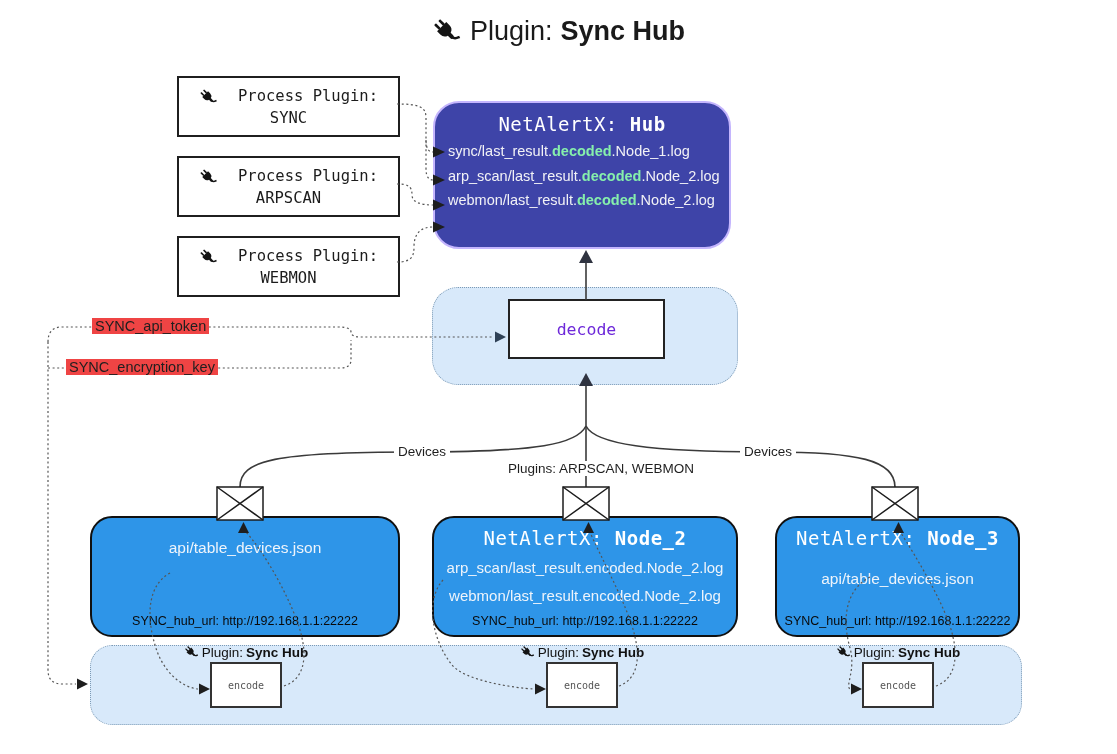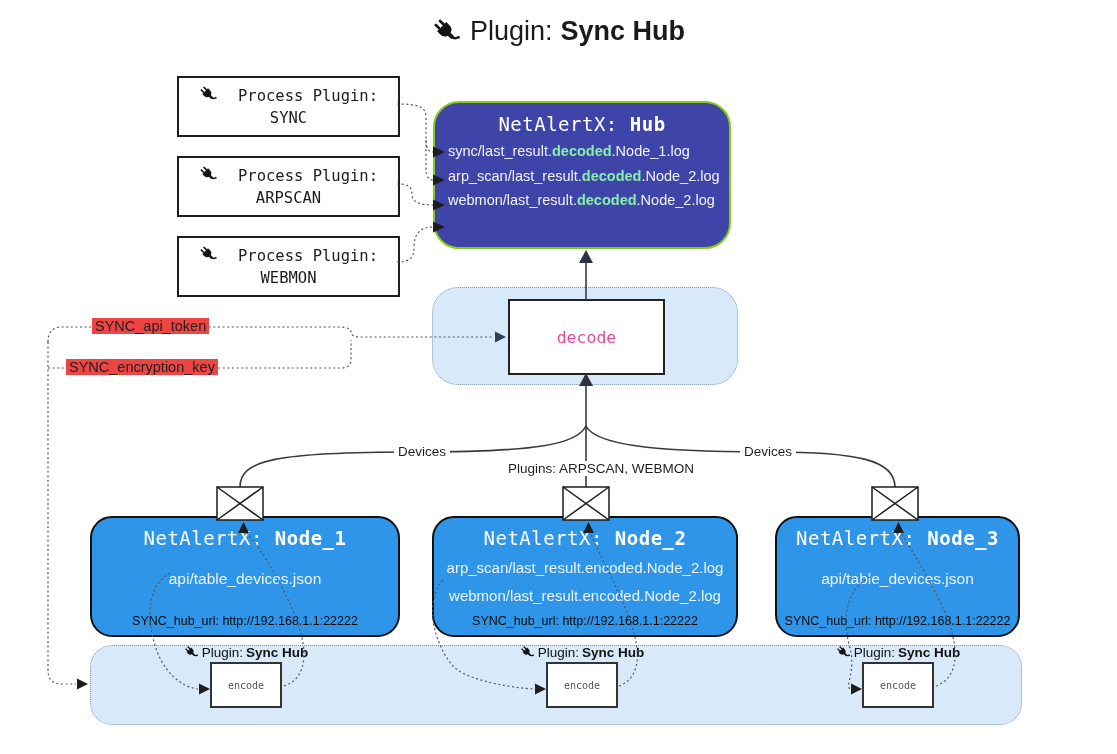--- a/index.html
+++ b/index.html
@@ -12,36 +12,36 @@
 
   
   .title{left:0;top:16px;width:1117px;display:flex;justify-content:center;align-items:center;gap:8px;
          font-size:27px;color:#1a1a1a;z-index:3;}
   .title b{font-weight:700;}
 
   
   .pbox{left:177px;width:219px;height:57px;background:#fff;border:2px solid #1f1f1f;
         display:flex;flex-direction:column;align-items:center;justify-content:center;
         font-family:"DejaVu Sans Mono",monospace;font-size:15.5px;color:#1c1c1c;line-height:22px;z-index:1;}
-  .pbox .l1{display:flex;align-items:flex-start;gap:20px;}
+  .pbox .l1{display:flex;align-items:flex-end;gap:20px;}
 
   
   .hub-url{left:433px;top:76px;width:298px;text-align:center;font-size:11px;color:#2b2b2b;z-index:1;}
-  .hub{left:433px;top:101px;width:298px;height:148px;background:#3E44A8;border:2px solid #84cc16;
+  .hub{left:433px;top:101px;width:298px;height:148px;background:#3E44A8;border:2px solid #c4b5fd;
        border-radius:26px;box-sizing:border-box;z-index:1;color:#fff;}
   .hub .htitle{text-align:center;margin-top:10px;font-size:19px;letter-spacing:.5px;}
   .hub .hlines{margin-top:4px;padding-left:13px;font-size:14.5px;line-height:24.5px;color:#f2f2f6;}
   .hub .hlines b{font-weight:700;color:#86efac;}
 
   
   .decode-wrap{left:432px;top:287px;width:306px;height:98px;background:#D8E9FA;
                border:1.6px dotted #7C9AB5;border-radius:26px;box-sizing:border-box;z-index:1;}
-  .decode-box{left:508px;top:299px;width:157px;height:76px;background:#fff;border:2px solid #222;
+  .decode-box{left:508px;top:299px;width:157px;height:60px;background:#fff;border:2px solid #222;
               box-sizing:border-box;display:flex;align-items:center;justify-content:center;
-              font-family:"DejaVu Sans Mono",monospace;font-size:16.5px;color:#ec4899;z-index:1;}
+              font-family:"DejaVu Sans Mono",monospace;font-size:16.5px;color:#6d28d9;z-index:1;}
 
   
   .line-label{background:#fff;padding:0 4px;font-size:13.5px;color:#1f1f1f;white-space:nowrap;z-index:3;text-align:center;}
   .key-label{background:#ef4444;padding:0 3px;font-size:14.5px;color:#1f1f1f;white-space:nowrap;z-index:3;}
 
   
   .node{background:#2E95E8;border:2px solid #101010;border-radius:22px;box-sizing:border-box;
         top:516px;height:121px;color:#fff;z-index:1;}
   .node .ntitle{text-align:center;margin-top:9px;font-size:19px;letter-spacing:.5px;}
   .node .nline{ text-align:center;font-size:15.5px;color:#eef4fb;}
@@ -134,21 +134,20 @@
       <div><span>sync/last_result.</span><b>decoded</b><span>.Node_1.log</span></div>
       <div><span>arp_scan/last_result.</span><b>decoded</b><span>.Node_2.log</span></div>
       <div><span>webmon/last_result.</span><b>decoded</b><span>.Node_2.log</span></div>
     </div>
   </div>
 
   <div class="abs decode-wrap"></div>
   <div class="abs decode-box">decode</div>
 
   <div class="abs node n1">
-    <div class="ntitle mono"><span>NetAlertX: </span><b>Node_1</b></div>
     <div class="nline">api/table_devices.json</div>
     <div class="nurl">SYNC_hub_url: http://192.168.1.1:22222</div>
   </div>
   <div class="abs node n2">
     <div class="ntitle mono"><span>NetAlertX: </span><b>Node_2</b></div>
     <div class="nline">arp_scan/last_result.encoded.Node_2.log</div>
     <div class="nline" style="margin-top:0;">webmon/last_result.encoded.Node_2.log</div>
     <div class="nurl">SYNC_hub_url: http://192.168.1.1:22222</div>
   </div>
   <div class="abs node n3">

